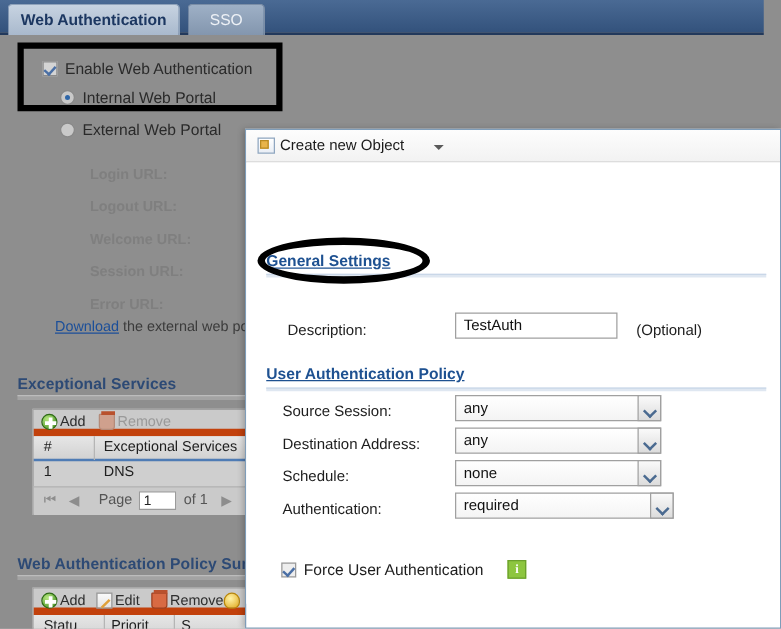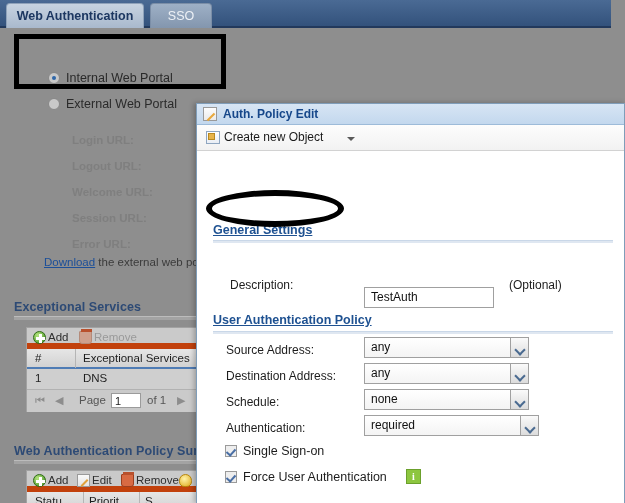--- a/index.html
+++ b/index.html
@@ -207,20 +207,23 @@
 
   <div class="tabstrip">
     <div class="tab active">Web Authentication</div>
     <div class="tab inactive">SSO</div>
   </div>
 
   <div class="hidden-hdr"></div>
 
   <div class="blackbox"></div>
 
+  <div class="lrow" style="left:34px; top:48px;">
+    <span class="chk on"></span><span>Enable Web Authentication</span>
+  </div>
 
   <div class="lrow" style="left:48px; top:97px;">
     <span class="rad"></span><span>External Web Portal</span>
   </div>
 
   <div class="lrow" style="left:48px; top:71px;">
     <span class="rad on"></span><span>Internal Web Portal</span>
   </div>
 
   <div class="urllbl" style="top:134px;">Login URL:</div>
@@ -288,45 +291,41 @@
       <div class="hdrcell" style="left:62px;">Priorit</div>
       <div class="hdrcell" style="left:118px;">S</div>
     </div>
     <div class="hdrsep" style="left:56px;"></div>
     <div class="hdrsep" style="left:112px;"></div>
   </div>
 </div>
 
 <div id="dialog">
 
-  <div class="dlg-title">
-    <span class="ic-pencil"></span>
-    <span class="t">Auth. Policy Edit</span>
-  </div>
 
   <div class="dlg-toolbar">
     <span class="ic-newobj"></span>
     <span class="newobj-lbl">Create new Object</span>
     <span class="caret" style="left:150px;"></span>
   </div>
 
   <div class="dlg-body">
 
     <div class="dsec-title" style="left:16px; top:72px;">General Settings</div>
     <div class="dsec-rule" style="left:16px; top:89px; width:400px;"></div>
 
 
     <div class="flbl" style="left:33px; top:127px;text-align:right;">Description:</div>
-    <div class="fin" style="left:167px; top:120px; width:130px;margin-top:16px;">TestAuth</div>
+    <div class="fin" style="left:167px; top:120px; width:130px;">TestAuth</div>
     <div class="optional" style="left:312px; top:127px;">(Optional)</div>
 
     <div class="dsec-title" style="left:16px; top:162px;">User Authentication Policy</div>
     <div class="dsec-rule" style="left:16px; top:180px; width:400px;"></div>
 
-    <div class="flbl" style="left:29px; top:192px;">Source Address:</div>
+    <div class="flbl" style="left:29px; top:192px;">Source Session:</div>
     <div class="sel" style="left:167px; top:186px; width:165px;">
       <span>any</span>
       <span class="btn"></span>
     </div>
 
     <div class="flbl" style="left:29px; top:218px;">Destination Address:</div>
     <div class="sel" style="left:167px; top:212px; width:165px;">
       <span>any</span>
       <span class="btn"></span>
     </div>
@@ -336,23 +335,20 @@
       <span>none</span>
       <span class="btn"></span>
     </div>
 
     <div class="flbl" style="left:29px; top:270px;">Authentication:</div>
     <div class="sel" style="left:167px; top:264px; width:175px;">
       <span>required</span>
       <span class="btn"></span>
     </div>
 
-    <div class="dchk" style="left:28px; top:293px;">
-      <span class="chk on"></span><span>Single Sign-on</span>
-    </div>
 
     <div class="dchk" style="left:28px; top:319px;">
       <span class="chk on"></span><span>Force User Authentication</span>
     </div>
     <div class="ic-info" style="left:209px; top:318px;">i</div>
   </div>
 </div>
 
 <div class="blackoval"></div>
 

